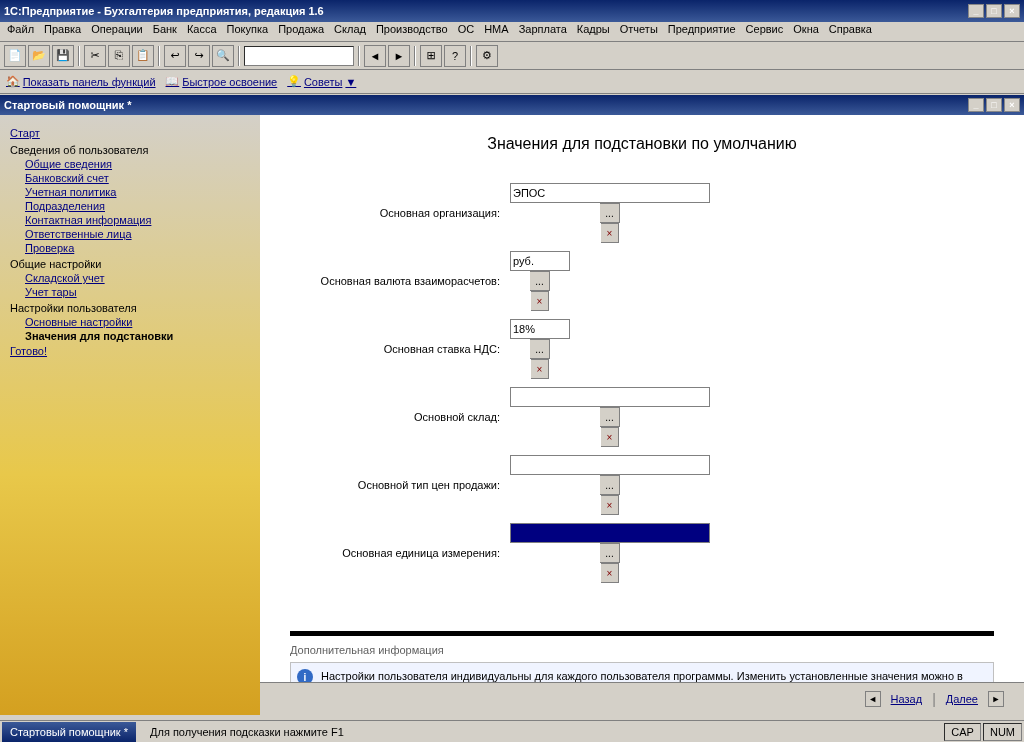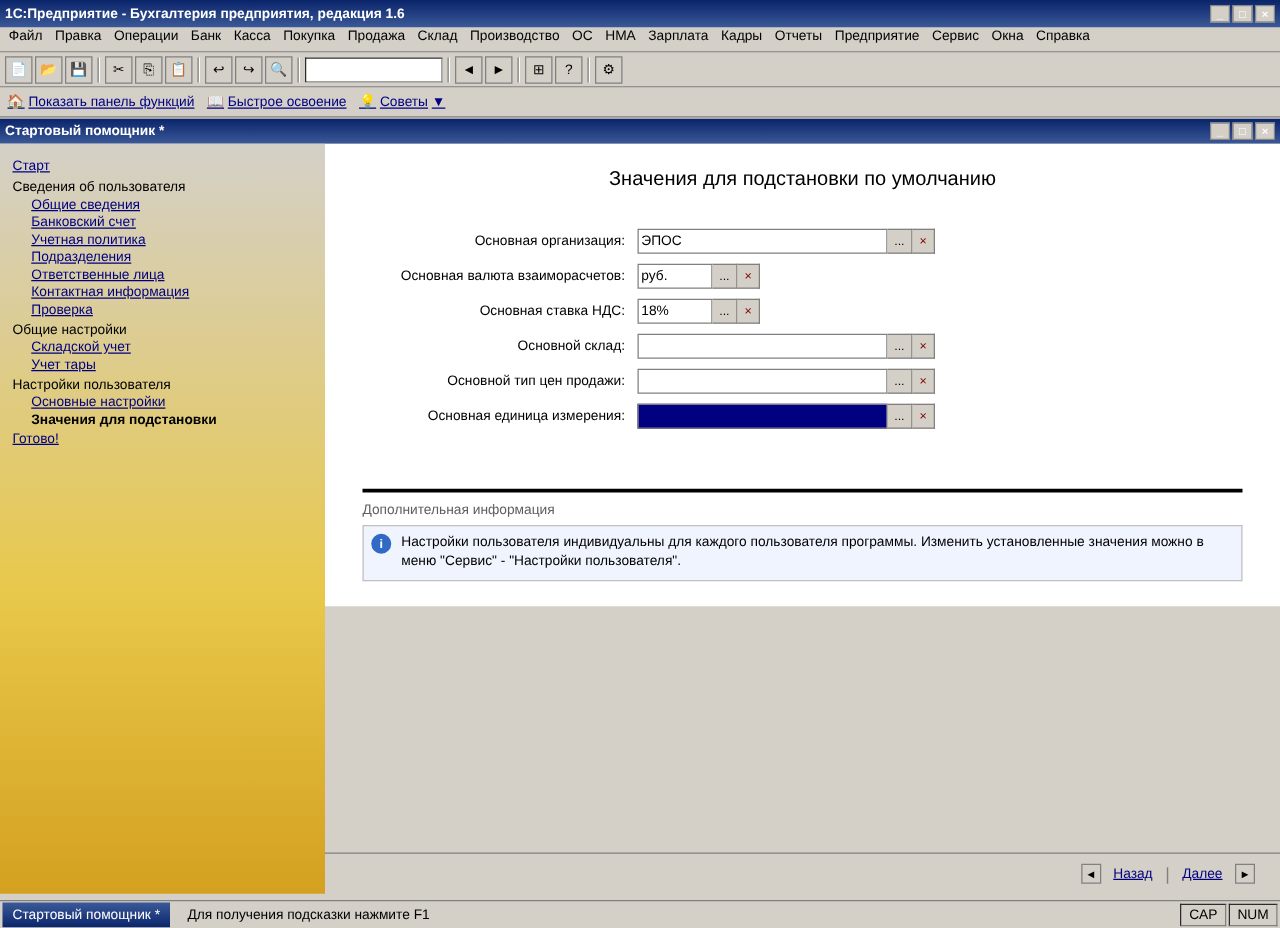--- a/index.html
+++ b/index.html
@@ -200,20 +200,21 @@
       width: 220px;
       font-size: 11px;
       text-align: right;
       padding-right: 10px;
       color: #000;
     }
     .form-field-group {
       display: flex;
       align-items: center;
       gap: 0;
+      flex-direction: column;
     }
     .form-input {
       width: 200px;
       height: 20px;
       border: 1px solid #808080;
       padding: 0 2px;
       font-size: 11px;
       background: white;
     }
     .form-input.selected {
@@ -244,21 +245,21 @@
       height: 20px;
       border: 1px solid #808080;
       padding: 0 2px;
       font-size: 11px;
       background: white;
     }
 
     
     #info-section {
       margin-top: auto;
-      border-top: 3px solid #000000;
+      border-top: 5px solid #000000;
       padding-top: 8px;
     }
     #info-title {
       font-size: 11px;
       color: #606060;
       margin-bottom: 6px;
     }
     #info-box {
       display: flex;
       align-items: flex-start;
@@ -471,24 +472,24 @@
       <div class="sidebar-item">
         <span>Банковский счет</span>
       </div>
       <div class="sidebar-item">
         <span>Учетная политика</span>
       </div>
       <div class="sidebar-item">
         <span>Подразделения</span>
       </div>
       <div class="sidebar-item">
+        <span>Контактная информация</span>
+      </div>
+      <div class="sidebar-item">
         <span>Ответственные лица</span>
-      </div>
-      <div class="sidebar-item">
-        <span>Контактная информация</span>
       </div>
       <div class="sidebar-item">
         <span>Проверка</span>
       </div>
       <div class="sidebar-group-title">
         <span>Общие настройки</span>
       </div>
       <div class="sidebar-item">
         <span>Складской учет</span>
       </div>

